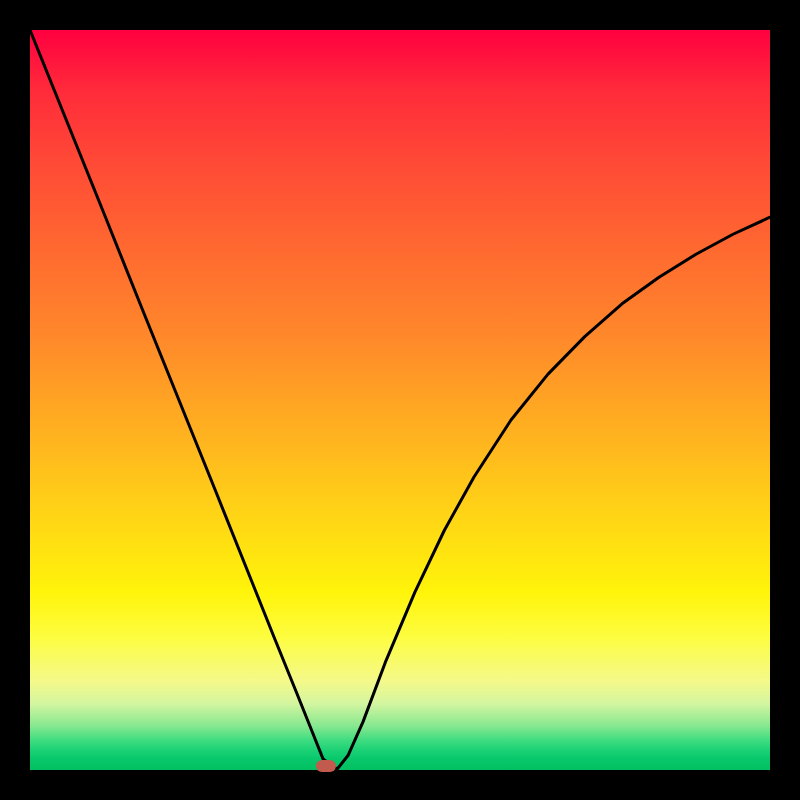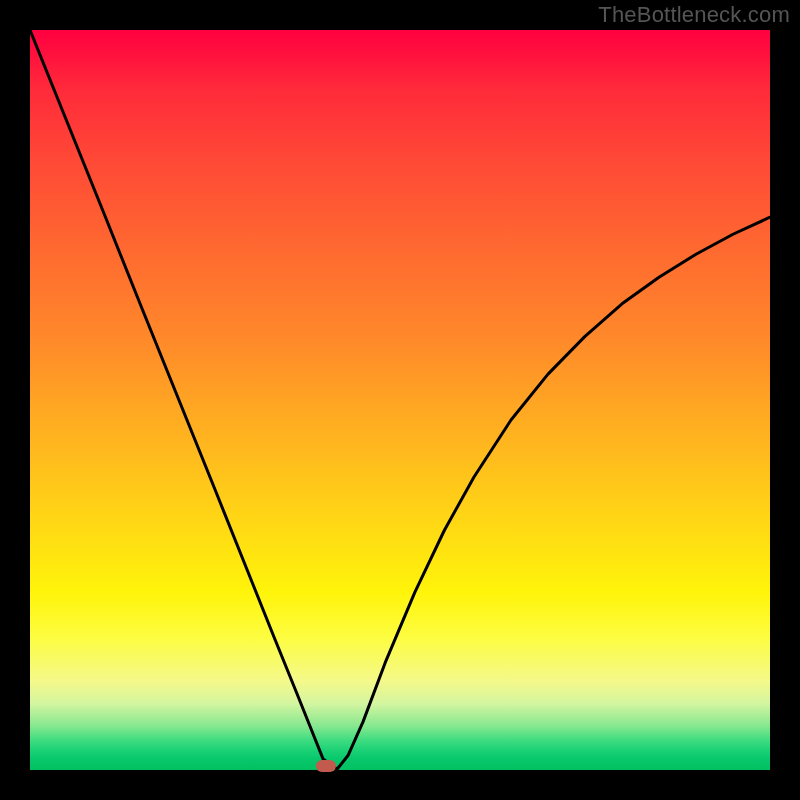--- a/index.html
+++ b/index.html
@@ -65,20 +65,19 @@
     height: 12px;
     border-radius: 6px;
     background: #c35a4e;
     transform: translate(-50%, -50%);
   }
 </style>
 </head>
 <body>
 
 <div class="frame">
-  <div class="watermark">TheBottleneck.com</div>
   <div class="plot">
     <svg width="740" height="740" viewBox="0 0 740 740">
       <path id="curve-path" fill="none" stroke="#000" stroke-width="3" stroke-linejoin="round" stroke-linecap="round" d="M0.00 0.00 L37.00 91.76 L74.00 183.52 L111.00 276.02 L148.00 367.78 L185.00 459.54 L222.00 552.04 L244.20 607.54 L266.40 662.30 L281.20 699.30 L293.04 728.90 L307.10 739.26 L318.20 725.20 L333.00 691.90 L355.20 632.70 L384.80 562.40 L414.40 500.24 L444.00 446.96 L481.00 389.98 L518.00 344.10 L555.00 306.36 L592.00 273.80 L629.00 247.16 L666.00 224.22 L703.00 204.24 L740.00 187.22"></path>
     </svg>
     <div class="marker" id="min-marker" style="left: 296px; top: 736.3px;"></div>
   </div>
 </div>
 
 </body></html>

